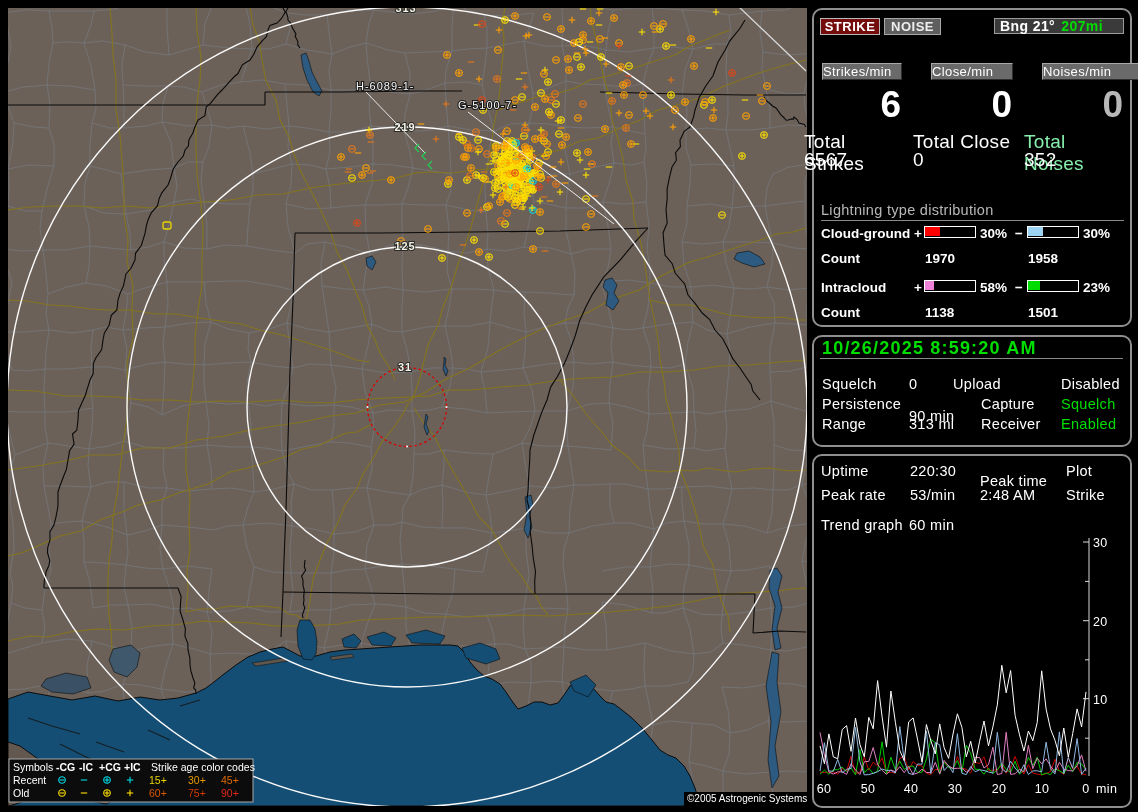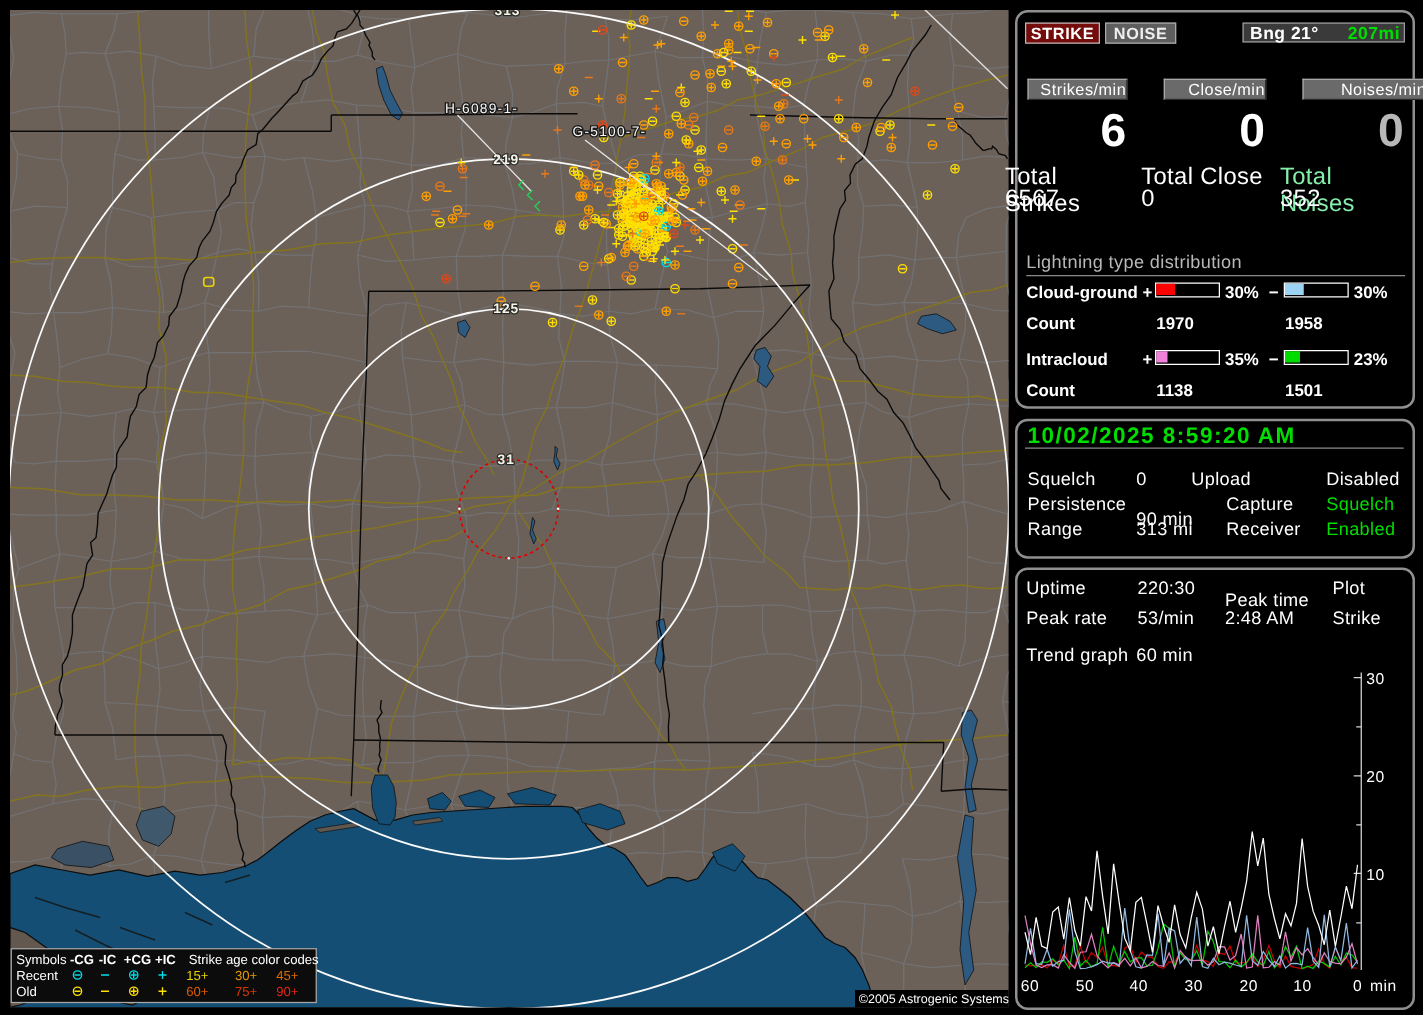--- a/index.html
+++ b/index.html
@@ -1,19 +1,19 @@
 <!DOCTYPE html>
 <html><head><meta charset="utf-8"><style>
 *{margin:0;padding:0;box-sizing:border-box}
 html,body{width:1138px;height:812px;background:#000;font-family:"Liberation Sans",sans-serif;overflow:hidden}
 .abs{position:absolute}
 .map{position:absolute;left:8px;top:8px}
 .box{position:absolute;left:812px;width:320px;background:#000;border:2px solid #8f8f8f;border-radius:10px}
 .btn{position:absolute;text-align:center;font-weight:bold;font-size:13px;letter-spacing:0.5px;color:#fff}
-.lbl{position:absolute;background:#6a6a6a;border-top:1px solid #a8a8a8;border-left:1px solid #a8a8a8;border-right:1px solid #2e2e2e;border-bottom:1px solid #2e2e2e;color:#fff;font-size:13px;letter-spacing:0.4px;text-align:right}
+.lbl{position:absolute;background:#6a6a6a;border-top:1px solid #a8a8a8;border-left:1px solid #a8a8a8;border-right:1px solid #2e2e2e;border-bottom:1px solid #2e2e2e;color:#fff;font-size:13px;letter-spacing:0.4px;text-align:left}
 .big{position:absolute;font-weight:bold;font-size:37px;color:#fff;text-align:right;letter-spacing:1px}
 .tot{position:absolute;font-size:19px;color:#fff;text-align:left;letter-spacing:0.3px}
 .gray{color:#86efac}
 .bar{position:absolute;width:52px;height:12px;border:1.5px solid #fff;background:#000}
 .bar>div{height:9px}
 .b14{font-size:13.5px;font-weight:bold;color:#fff;position:absolute;letter-spacing:0;line-height:14px;margin-top:1px}
 .r14{font-size:14.5px;color:#fff;position:absolute;letter-spacing:0.3px}
 .grn{color:#00dd00}
 svg text{font-family:"Liberation Sans",sans-serif}
 .rl{font-size:11px;fill:#f6f4e8;paint-order:stroke;stroke:#2a2a26;stroke-width:2px;text-anchor:middle;font-weight:bold;letter-spacing:0.8px}
@@ -602,21 +602,21 @@
       <text x="188" y="797" fill="#d83800">75+</text>
       <text x="221" y="797" fill="#e02818">90+</text>
 </g>
 <rect x="684" y="792" width="123" height="14" fill="#000"></rect>
     <text x="687" y="802" font-size="10" fill="#fff">©2005 Astrogenic Systems</text>
 </svg>
 
 <div class="box" style="top:8px;height:319px"></div>
 <div class="btn" style="left:820px;top:18px;width:60px;height:17px;background:#750c0c;border:1px solid #b8b8b8;line-height:15px">STRIKE</div>
 <div class="btn" style="left:884px;top:18px;width:57px;height:17px;background:#5e5e5e;border:1px solid #a8a8a8;color:#eee;line-height:15px">NOISE</div>
-<div class="abs" style="left:994px;top:18px;width:130px;height:16px;background:#3a3a3a;border:1px solid #9a9a9a;font-weight:bold;font-size:14px;line-height:14px;letter-spacing:0.4px"><span style="color:#fff;margin-left:5px">Bng 21°</span><span class="grn" style="float:right;margin-right:3px">207mi</span></div>
+<div class="abs" style="left:994px;top:18px;width:130px;height:16px;background:#3a3a3a;border:1px solid #9a9a9a;font-weight:bold;font-size:14px;line-height:14px;letter-spacing:0.4px"><span style="color:#fff;margin-left:5px">Bng 21°</span><span class="grn" style="float:right;margin-right:20px">207mi</span></div>
 <div class="lbl" style="left:822px;top:63px;width:80px;height:17px;line-height:15px">Strikes/min</div>
 <div class="lbl" style="left:931px;top:63px;width:82px;height:17px;line-height:15px">Close/min</div>
 <div class="lbl" style="left:1042px;top:63px;width:100px;height:17px;line-height:15px">Noises/min</div>
 <div class="big" style="left:802px;top:84px;width:100px">6</div>
 <div class="big" style="left:913px;top:84px;width:100px">0</div>
 <div class="big" style="left:1024px;top:84px;width:100px;color:#b8b8b8">0</div>
 <div class="tot" style="left:804px;top:131px;width:100px">Total Strikes</div>
 <div class="tot" style="left:913px;top:131px;width:100px">Total Close</div>
 <div class="tot gray" style="left:1024px;top:131px;width:100px">Total Noises</div>
 <div class="tot" style="left:804px;top:149px;width:100px">6567</div>
@@ -635,32 +635,32 @@
   </div>
 <div class="b14" style="left:1083px;top:226px">30%</div>
 <div class="b14" style="left:821px;top:251px">Count</div>
 <div class="b14" style="left:925px;top:251px">1970</div>
 <div class="b14" style="left:1028px;top:251px">1958</div>
 <div class="b14" style="left:821px;top:280px">Intracloud</div>
 <div class="b14" style="left:914px;top:280px">+</div>
 <div class="bar" style="left:924px;top:280px">
     <div style="width:17%;background:#ee82d8"></div>
   </div>
-<div class="b14" style="left:980px;top:280px">35%</div>
+<div class="b14" style="left:980px;top:280px">58%</div>
 <div class="b14" style="left:1015px;top:280px">−</div>
 <div class="bar" style="left:1027px;top:280px">
     <div style="width:23%;background:#00dc00"></div>
   </div>
 <div class="b14" style="left:1083px;top:280px">23%</div>
 <div class="b14" style="left:821px;top:305px">Count</div>
 <div class="b14" style="left:925px;top:305px">1138</div>
 <div class="b14" style="left:1028px;top:305px">1501</div>
 
 <div class="box" style="top:335px;height:112px"></div>
-<div class="abs grn" style="left:822px;top:338px;font-size:18px;font-weight:bold;letter-spacing:1.2px">10/02/2025 8:59:20 AM</div>
+<div class="abs grn" style="left:822px;top:338px;font-size:18px;font-weight:bold;letter-spacing:1.2px">10/26/2025 8:59:20 AM</div>
 <div class="abs" style="left:820px;top:358px;width:303px;border-top:1px solid #8a8a8a"></div>
 <div class="r14" style="left:822px;top:376px">Squelch</div>
 <div class="r14" style="left:909px;top:376px">0</div>
 <div class="r14" style="left:953px;top:376px">Upload</div>
 <div class="r14 gray" style="left:1061px;top:376px">Disabled</div>
 <div class="r14" style="left:822px;top:396px">Persistence</div>
 <div class="r14" style="left:909px;top:408px">90 min</div>
 <div class="r14" style="left:981px;top:396px">Capture</div>
 <div class="r14 grn" style="left:1061px;top:396px">Squelch</div>
 <div class="r14" style="left:822px;top:416px">Range</div>

